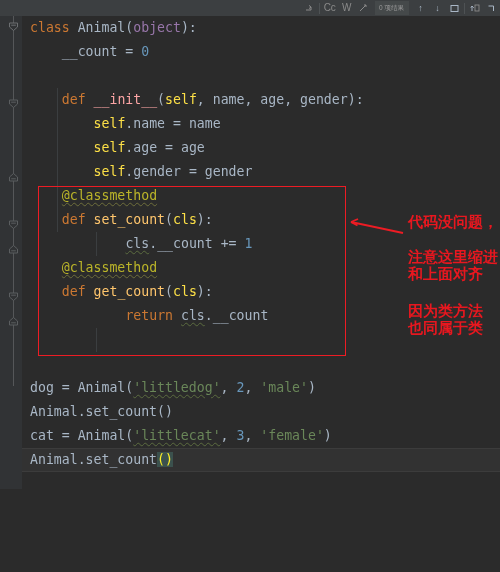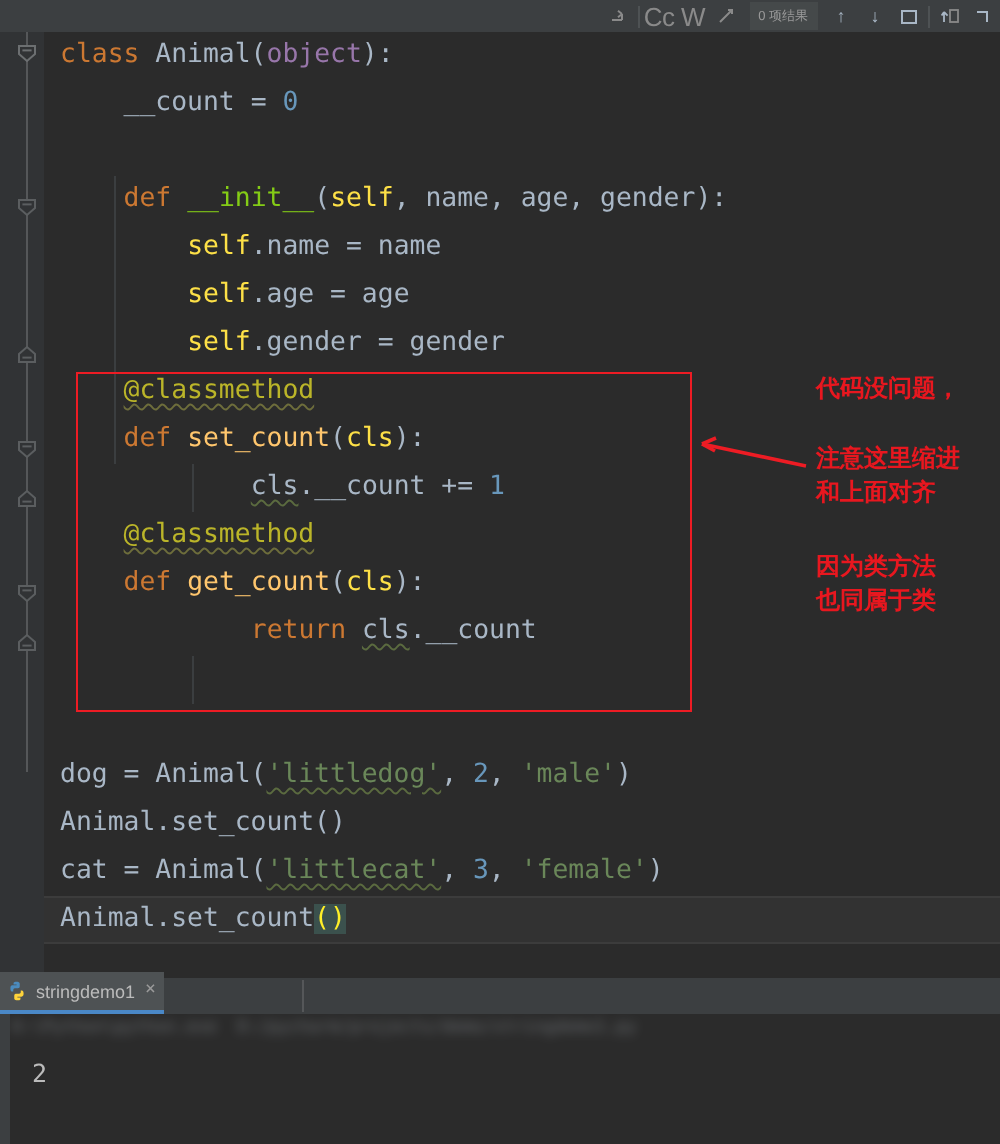--- a/index.html
+++ b/index.html
@@ -35,21 +35,21 @@
   }
   .tb-btn {
     width: 17px; height: 15px;
     display: flex;
     align-items: center;
     justify-content: center;
     color: #8A8A8A;
     font-size: 8px;
     line-height: 1;
   }
-  .tb-btn.lbl { font-size: 13px; letter-spacing: -0.2px; }
+  .tb-btn.lbl { font-size: 10px; letter-spacing: -0.2px; }
   .tb-sep {
     width: 1px; height: 11px;
     background: #4E5254;
     margin: 0 1px;
   }
   .tb-count {
     background: #45494A;
     color: #9A9A9A;
     font-size: 6.5px;
     padding: 1px 5px 1px 4px;
@@ -109,21 +109,21 @@
     position: absolute;
     width: 1px;
     background: #3B3E40;
   }
   
   .kw   { color: #CC7832; }
   .cls  { color: #A9B7C6; }
   .obj  { color: #9876AA; }
   .num  { color: #6897BB; }
   .fn   { color: #FFC66D; }
-  .magenta { color: #84cc16; }
+  .magenta { color: #fca5a5; }
   .self { color: #fde047; }
   .dec  { color: #BBB529; }
   .str  { color: #6A8759; }
   .plain{ color: #A9B7C6; }
   .paren{ color: #A9B7C6; }
 
   .squiggle {
     text-decoration: underline;
     text-decoration-style: wavy;
     text-decoration-color: #6E6E3B;
@@ -157,24 +157,25 @@
   .ann-box {
     position: absolute;
     border: 1.6px solid #ED1C24;
     box-sizing: border-box;
     pointer-events: none;
   }
   .ann-text {
     position: absolute;
     color: #E8171F;
     font-family: "DejaVu Sans", sans-serif;
-    font-size: 12px;
+    font-size: 15px;
     line-height: 17px;
     font-weight: 700;
     white-space: pre-line;
+    margin-top: 28px;
   }
   .ann-arrow { position: absolute; }
 
   
   .console {
     position: absolute;
     left: 0; top: 489px;
     width: 500px; height: 83px;
     background: #3C3F41;
   }
@@ -362,33 +363,14 @@
     <path d="M58 28 L6 17" stroke="#ED1C24" stroke-width="1.8" fill="none"></path>
     <path d="M6 17 l7 -3 M6 17 l6.5 3.5" stroke="#ED1C24" stroke-width="1.8" fill="none"></path>
   </svg>
 
   <div class="ann-text" style="left:408px; top:186px;">代码没问题，</div>
   <div class="ann-text" style="left:408px; top:275px;">因为类方法
 也同属于类</div>
   <div class="ann-text" style="left:408px; top:221px;">注意这里缩进
 和上面对齐</div>
 
-  <div class="console">
-    <div class="tabbar">
-      <div class="run-tab">
-        <svg class="py-icon" viewBox="0 0 16 16" aria-hidden="true">
-          <path d="M7.6 1.2 c-2.2 0-2.1 1-2.1 1 l0 1.1 2.2 0 0 .6 -3 0 s-1.5-.17-1.5 2.2 c0 2.35 1.3 2.27 1.3 2.27 l.78 0 0-1.15 s-.04-1.3 1.28-1.3 l2.2 0 s1.23.02 1.23-1.2 l0-2 s.19-1.53-2.37-1.53z" fill="#4B8BBE"></path>
-          <path d="M8.4 14.8 c2.2 0 2.1-1 2.1-1 l0-1.1 -2.2 0 0-.6 3 0 s1.5.17 1.5-2.2 c0-2.35-1.3-2.27-1.3-2.27 l-.78 0 0 1.15 s.04 1.3-1.28 1.3 l-2.2 0 s-1.23-.02-1.23 1.2 l0 2 s-.19 1.53 2.37 1.53z" fill="#FFD43B"></path>
-        </svg>
-        <span class="run-tab-label">stringdemo1</span>
-        <span class="tab-close">×</span>
-      </div>
-      <div class="tab-divider"></div>
-    </div>
-
-    <div class="console-body">
-      <div class="cmdline">D:\Python\python.exe  D:/pycharm/projects/demo/stringdemo1.py</div>
-      <div class="out-line">2</div>
-    </div>
-    <div class="console-leftbar"></div>
-  </div>
 
 </div>
 
 </body></html>

